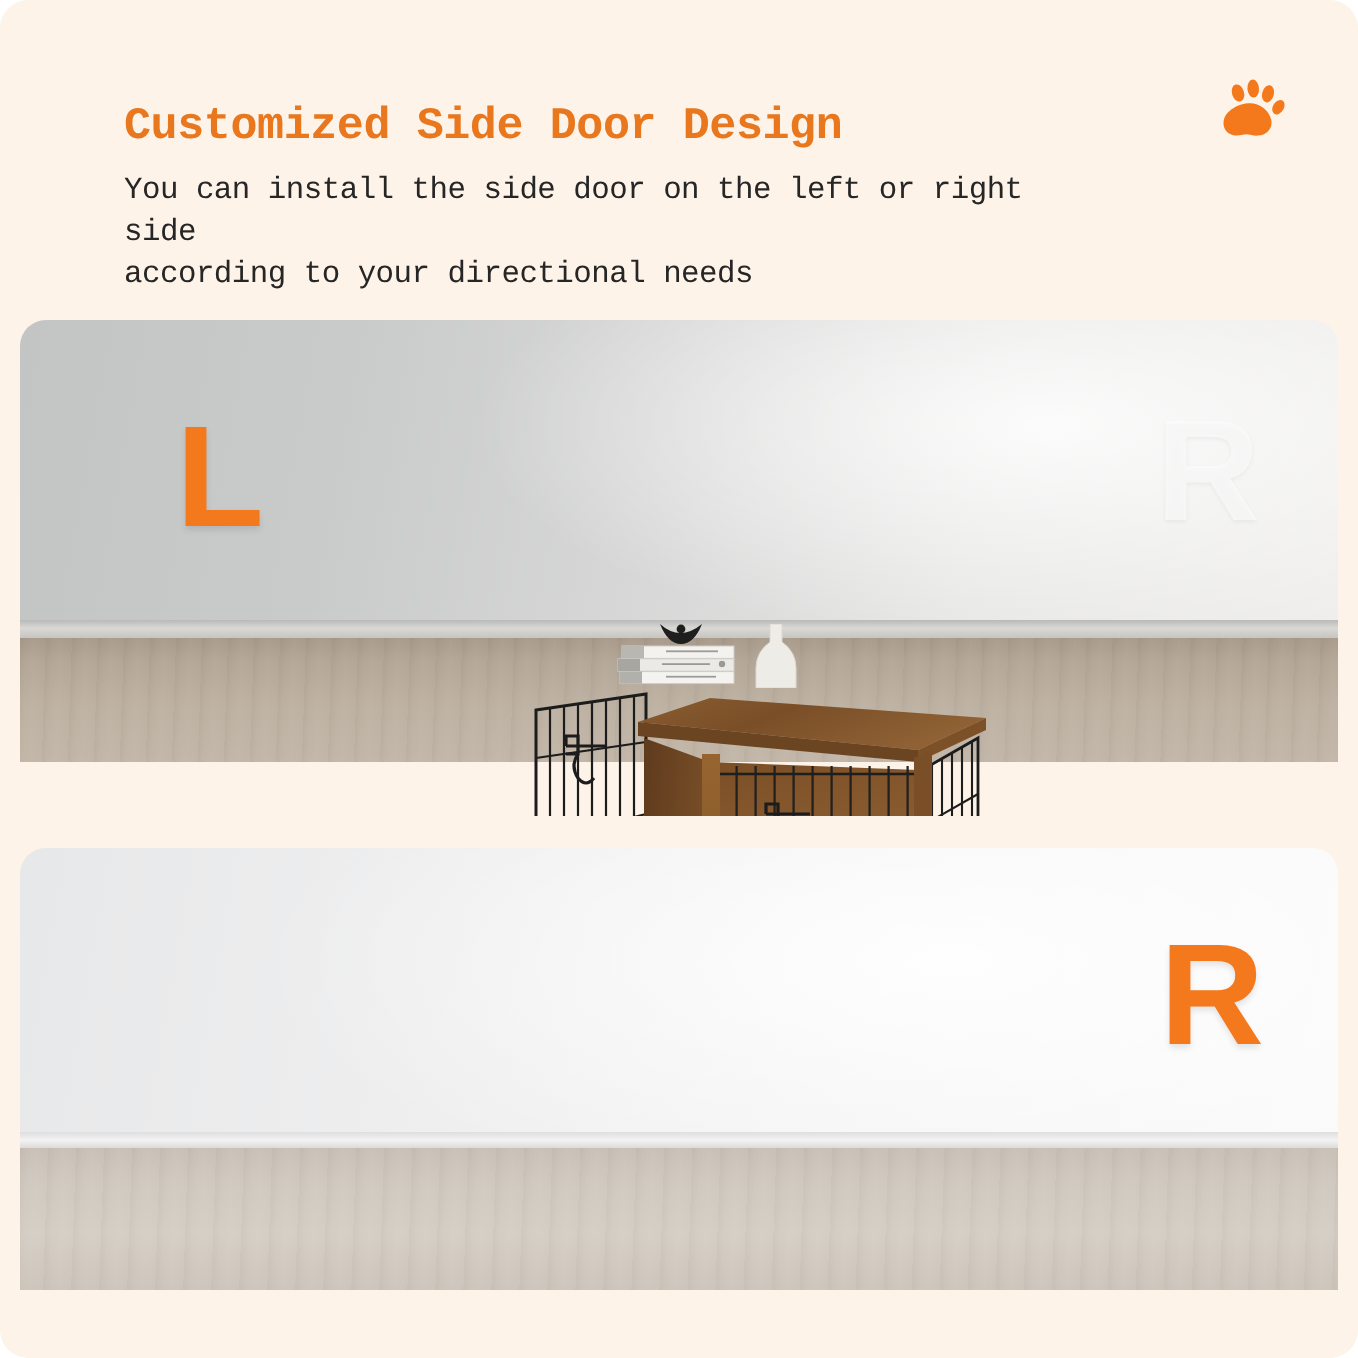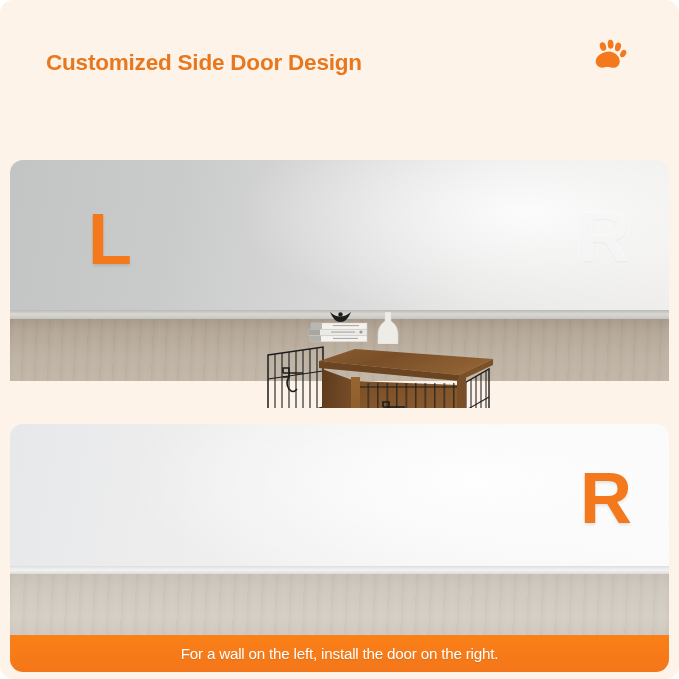--- a/index.html
+++ b/index.html
@@ -15,22 +15,23 @@
     position:relative;
     width:679px; height:679px;
     background:#fdf3e8;
     border-radius:14px;
     overflow:hidden;
   }
 
   
   #header {
     position:absolute;
-    left:0; top:0; width:539px; height:158px;
+    left:16px; top:0; width:539px; height:158px;
     background:#fdf3e8;
+    font-family:Liberation Mono, monospace;
   }
   #title {
     position:absolute;
     left:46px; top:50px;
     font-size:22.5px;
     font-weight:bold;
     color:#e8771e;
     letter-spacing:-0.2px;
     white-space:nowrap;
   }
@@ -138,20 +139,22 @@
   .decor { position:absolute; }
   #decor-1 { left:283px; top:152px; width:115px; height:32px; }
 </style>
 </head>
 <body>
 
 <div id="page">
 
   <div id="header">
     <div id="title">Customized Side Door Design</div>
+    <div id="subtitle">You can install the side door on the left or right side
+according to your directional needs</div>
 
     <div id="paw-icon">
       <svg viewBox="0 0 36 36">
         <g fill="#f4781c">
           <ellipse cx="11.0" cy="8.5" rx="3.0" ry="4.4" transform="rotate(-17 11 8.5)"></ellipse>
           <ellipse cx="18.6" cy="6.3" rx="2.9" ry="4.5" transform="rotate(-4 18.6 6.3)"></ellipse>
           <ellipse cx="26.0" cy="8.9" rx="2.9" ry="4.4" transform="rotate(14 26 8.9)"></ellipse>
           <ellipse cx="31.2" cy="15.6" rx="2.7" ry="3.9" transform="rotate(32 31.2 15.6)"></ellipse>
           <path d="M17.0 13.6c4.9 0 9.6 3.7 10.6 8.3 0.9 4.3-2.2 7.6-6.6 7.9-2.4 0.2-3.9-0.7-5.8-0.7-1.9 0-3.5 0.9-5.7 0.6-4.0-0.5-6.4-3.6-5.6-7.6 1.0-4.8 7.4-8.5 13.1-8.5z"></path>
         </g>
@@ -317,18 +320,15 @@
     <div class="scene">
 
       <div class="wall" id="wall-2"></div>
       <div class="baseboard" id="base-2"></div>
       <div class="floor" id="floor-2"></div>
 
       <div class="letter letter-accent" style="left:570px; top:38px;">R</div>
 
     </div>
 
-    <div class="caption">
-      <span>For a wall on the left, install the door on the right.</span>
-    </div>
   </div>
 
 </div>
 
 </body></html>

